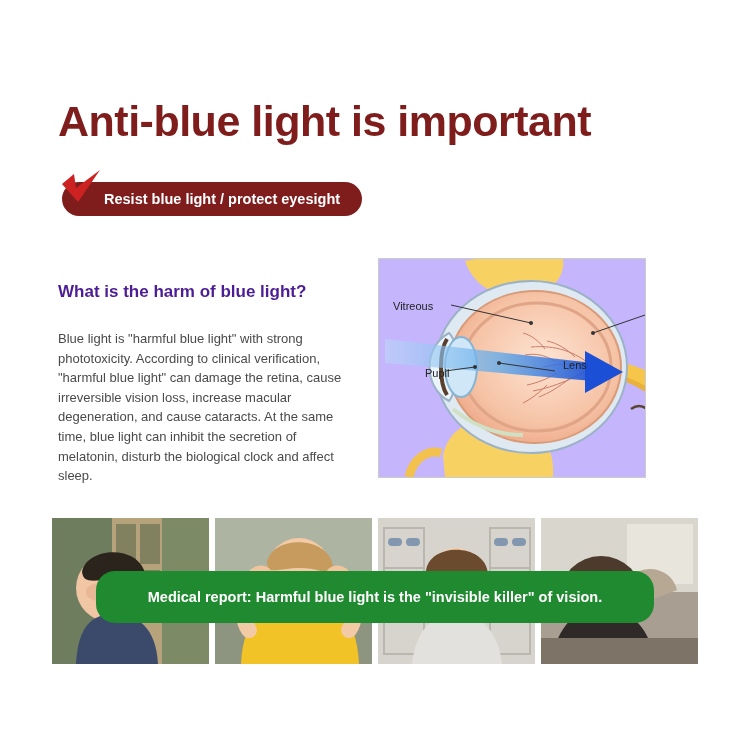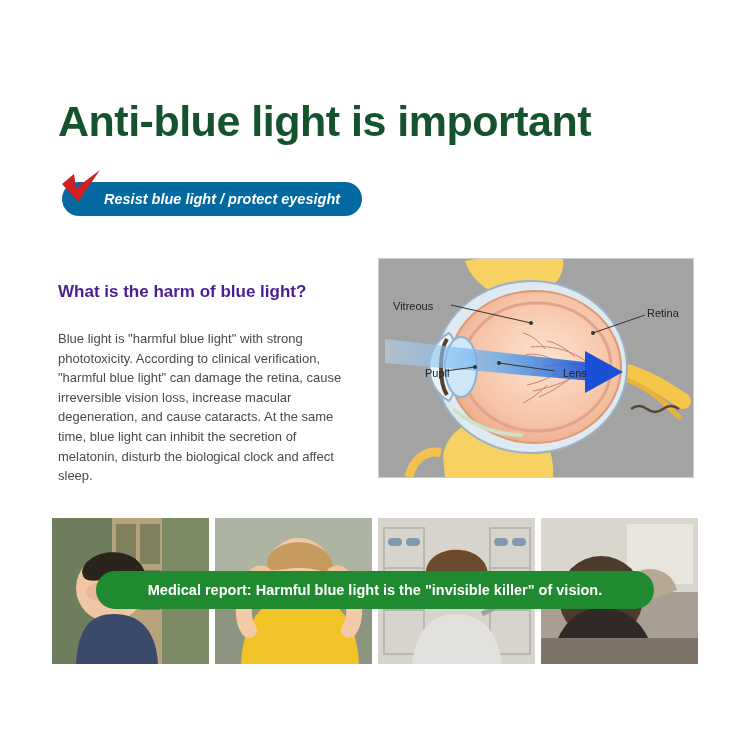--- a/index.html
+++ b/index.html
@@ -22,38 +22,37 @@
     height: 750px;
   }
 
   
   .title {
     position: absolute;
     left: 58px;
     top: 68px;
     font-size: 43px;
     font-weight: bold;
-    color: #14532d;
+    color: #7f1d1d;
     letter-spacing: -0.5px;
     white-space: nowrap;
   }
 
   
   .badge {
     position: absolute;
     left: 62px;
     top: 182px;
     height: 34px;
     border-radius: 17px;
-    background: #0369a1;
+    background: #7f1d1d;
     display: flex;
     align-items: center;
     padding: 0 22px 0 42px;
     box-sizing: border-box;
-    font-style: italic;
   }
   .badge-label {
     color: #ffffff;
     font-size: 14.5px;
     font-weight: bold;
     white-space: nowrap;
   }
   .check-icon {
     position: absolute;
     left: 60px;
@@ -80,38 +79,38 @@
     font-size: 13px;
     line-height: 19.6px;
     color: #4a4a4a;
   }
 
   
   .diagram {
     position: absolute;
     left: 378px;
     top: 258px;
-    width: 316px;
+    width: 268px;
     height: 220px;
-    background: #a3a3a3;
+    background: #c4b5fd;
     border: 1px solid #cccccc;
     box-sizing: border-box;
     overflow: hidden;
   }
   .diagram svg { display: block; }
   .diag-label {
     position: absolute;
     font-size: 11px;
     color: #222222;
     white-space: nowrap;
   }
   .lbl-vitreous { left: 14px; top: 41px; }
   .lbl-retina   { left: 268px; top: 48px; }
   .lbl-pupil    { left: 24px; top: 108px; margin-left: 22px; }
-  .lbl-lens     { left: 164px; top: 108px; padding-left: 20px; }
+  .lbl-lens     { left: 164px; top: 100px; padding-left: 20px; }
 
   
   .photos {
     position: absolute;
     left: 52px;
     top: 518px;
     width: 646px;
     height: 146px;
     display: flex;
     gap: 6px;
@@ -123,21 +122,21 @@
     overflow: hidden;
     background: #bdb6ab;
   }
 
   
   .banner {
     position: absolute;
     left: 96px;
     top: 571px;
     width: 558px;
-    height: 38px;
+    height: 52px;
     border-radius: 19px;
     background: #1f8a2f;
     display: flex;
     align-items: center;
     justify-content: center;
     box-sizing: border-box;
   }
   .banner-label {
     color: #ffffff;
     font-size: 14.5px;

